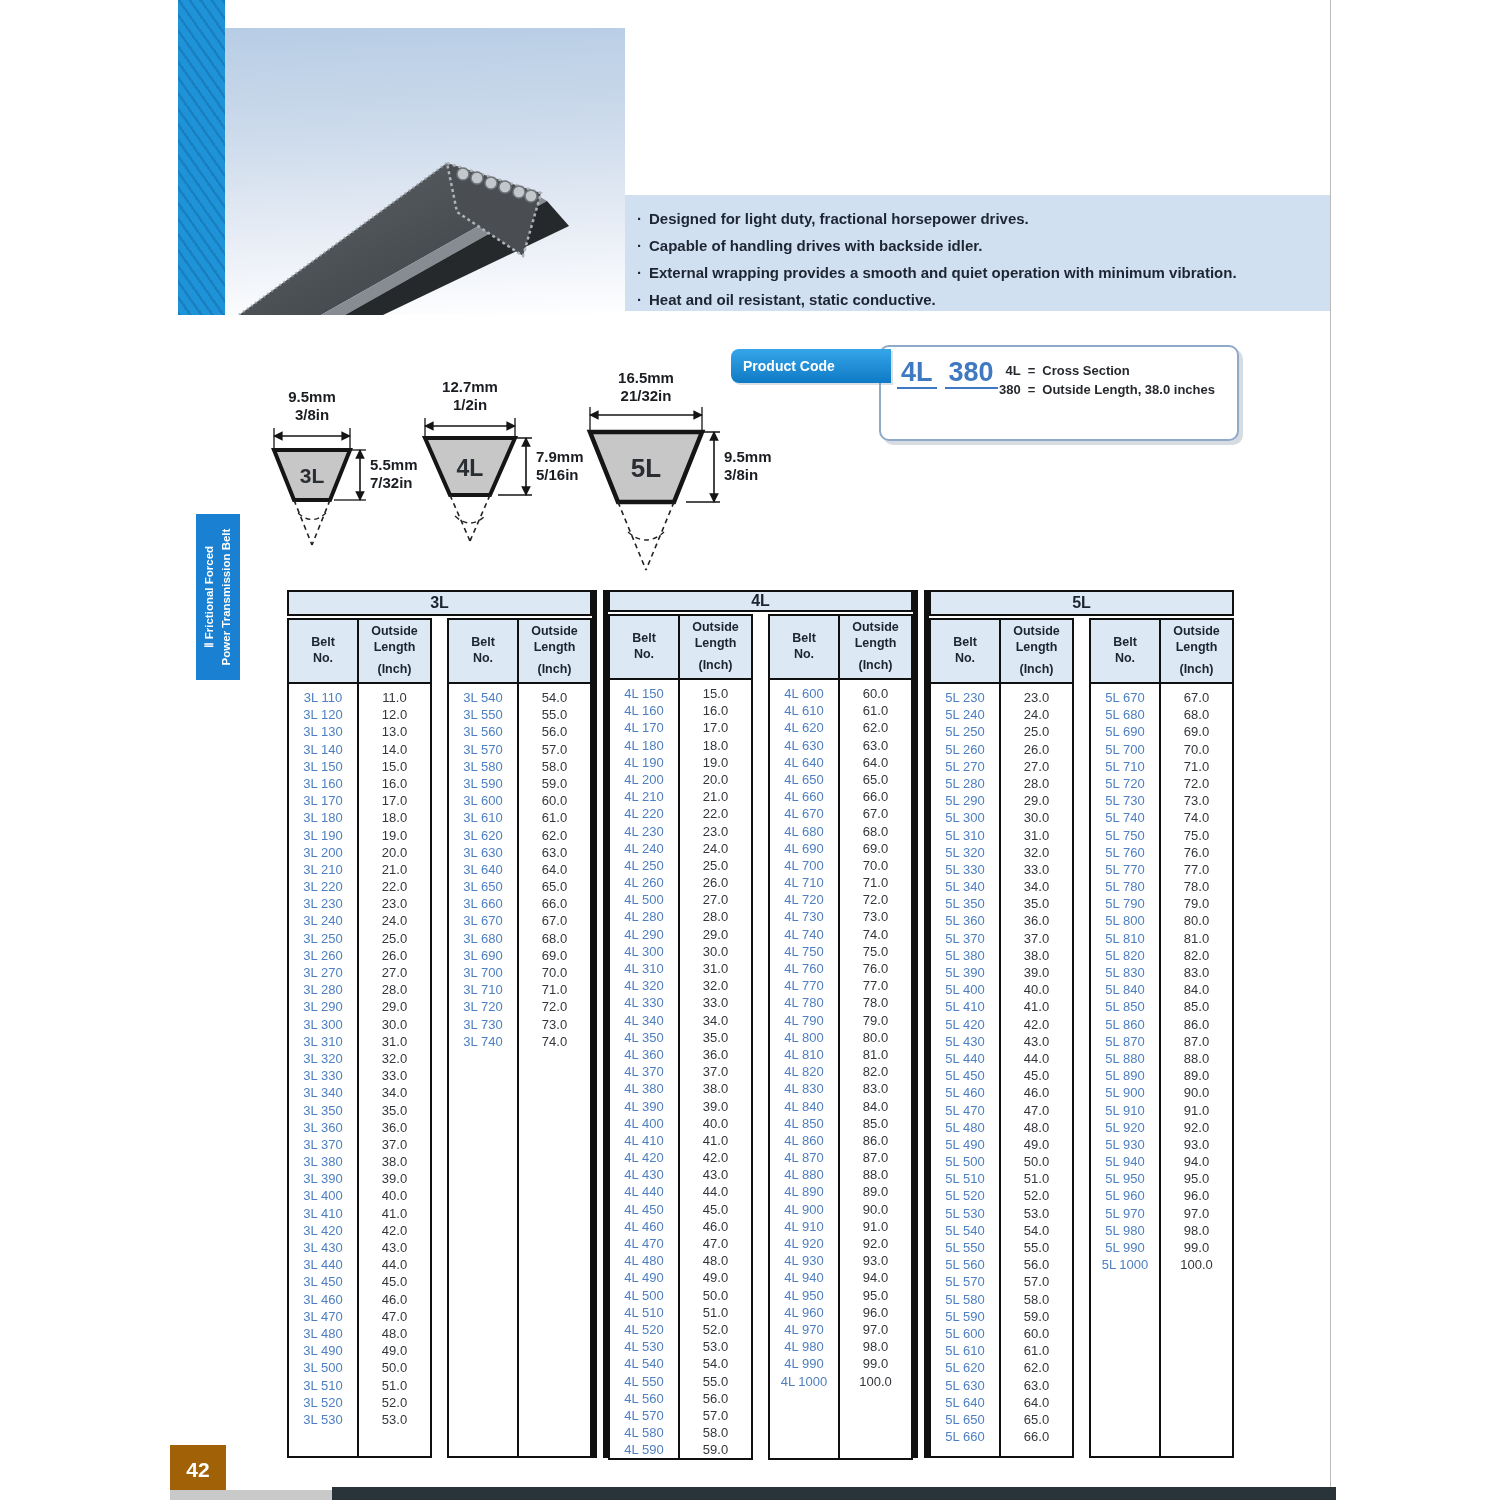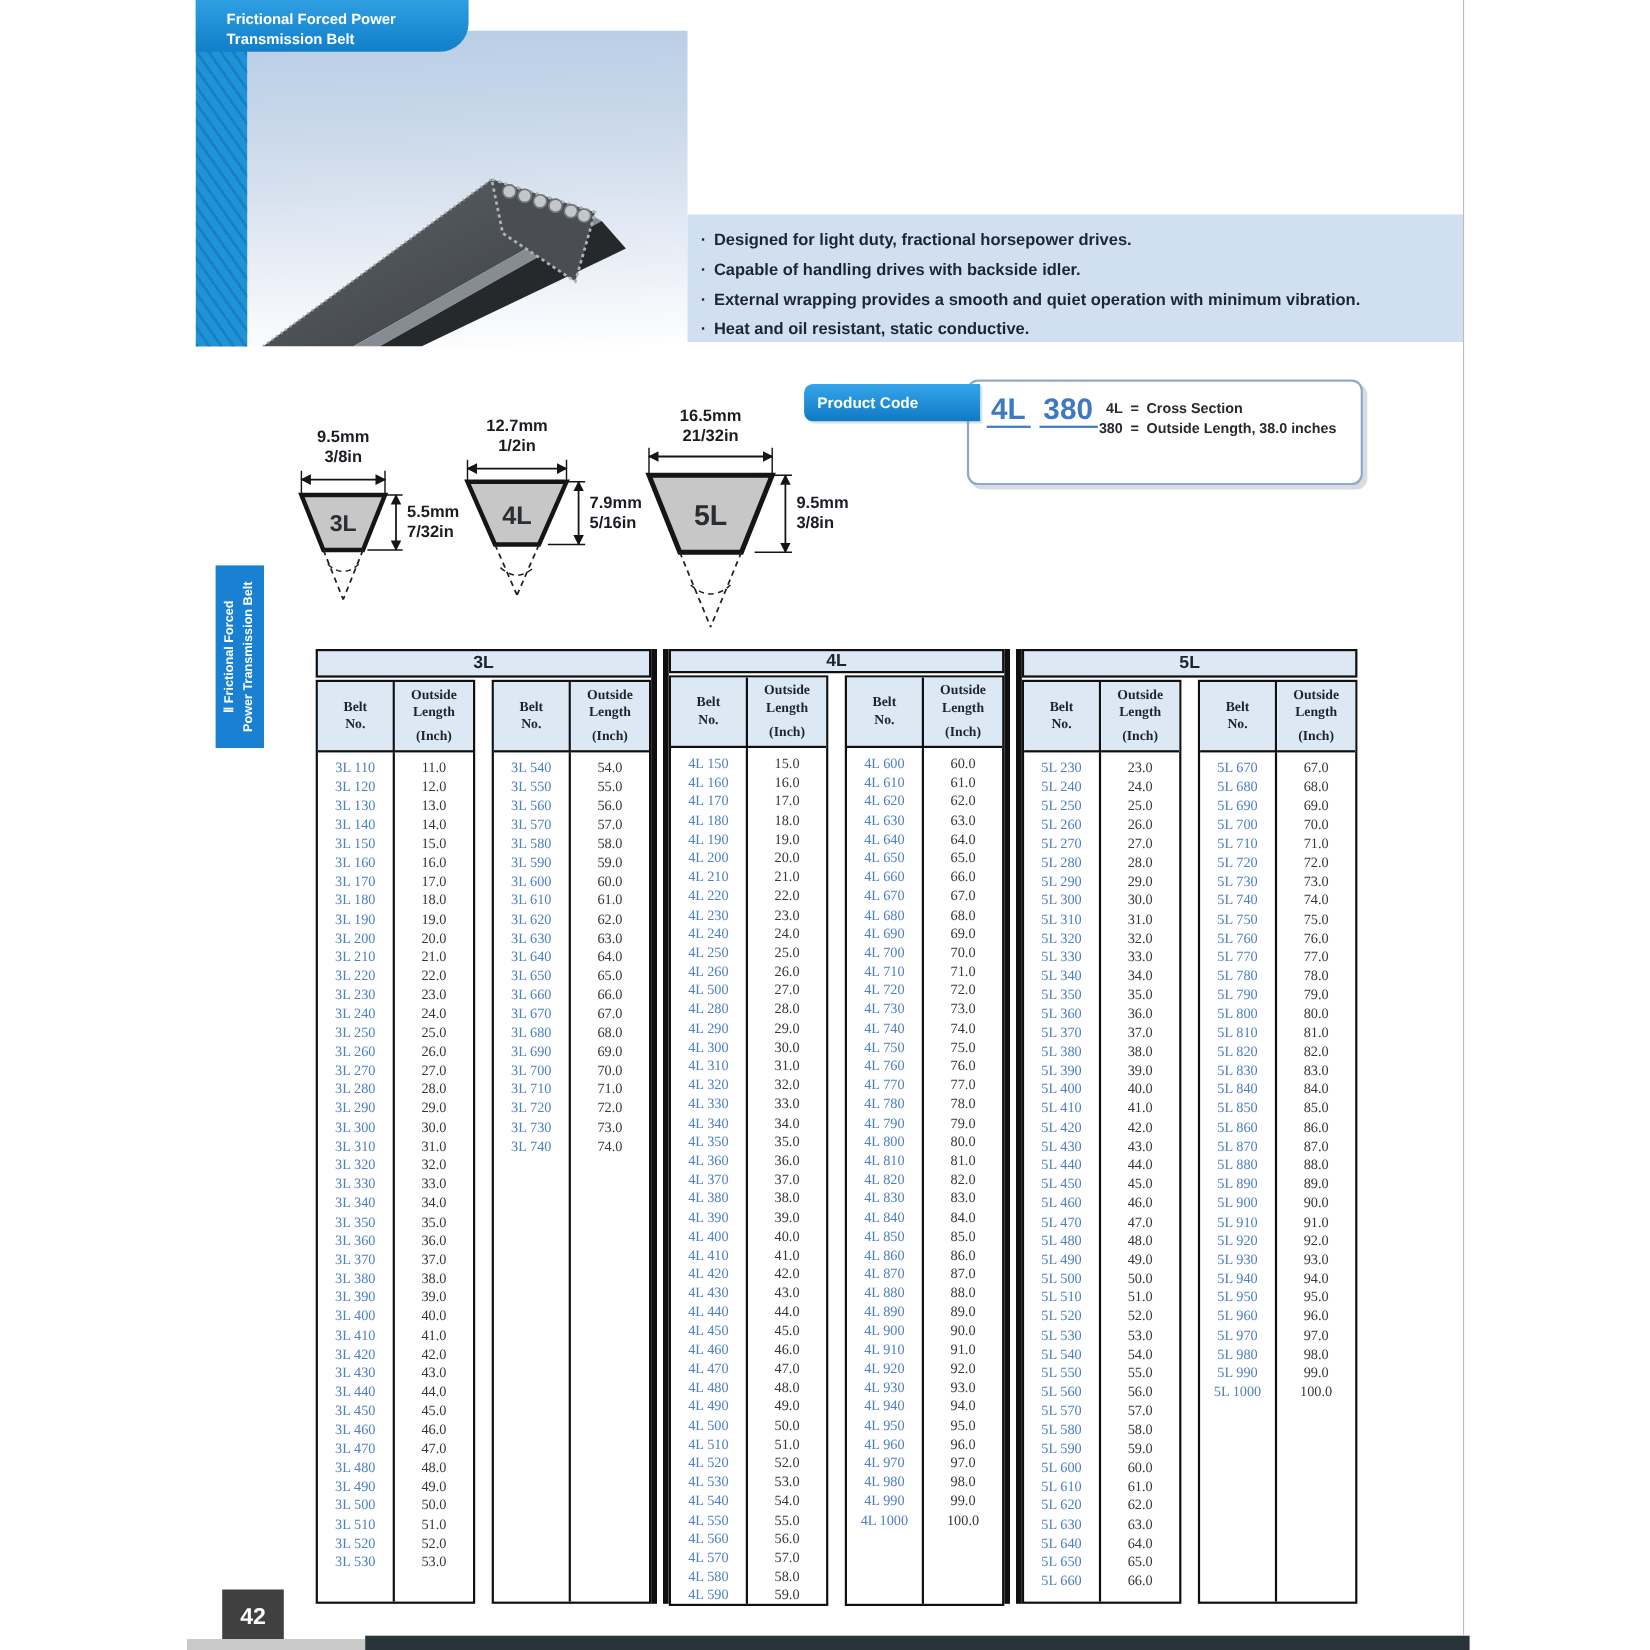--- a/index.html
+++ b/index.html
@@ -44,52 +44,48 @@
   .codetxt{font-family:"Liberation Sans",sans-serif;font-weight:bold;fill:#2a2e33;}
   
   .vtable{position:absolute;left:287px;top:590px;display:flex;height:868px;}
   .tgroup{width:305px;display:flex;flex-direction:column;}
   .glabel{height:26px;border:2px solid #101010;background:#dce9f5;margin-bottom:2px;
     display:flex;align-items:center;justify-content:center;font-size:16px;font-weight:bold;color:#1c2430;
     box-sizing:border-box;}
   .gbody{flex:1;display:flex;gap:15px;}
   .tsep{width:16px;background:linear-gradient(90deg,#101010 0 5px,#fff 5px 11px,#101010 11px 16px);}
   .subtable{flex:1;display:grid;grid-template-columns:70px 1fr;grid-template-rows:64px 1fr;
-    border:2px solid #101010;background:#fff;box-sizing:border-box;font-family:Liberation Serif, serif;}
+    border:2px solid #101010;background:#fff;box-sizing:border-box;}
   .hcell{background:#dce9f5;border-bottom:2px solid #101010;display:flex;flex-direction:column;
     align-items:center;justify-content:center;font-weight:bold;font-size:12.5px;line-height:1.25;color:#1c2430;}
   .hbelt{border-right:2px solid #101010;}
   .unit{margin-top:7px;}
   .bcol{padding-top:5px;}
   .bbelt{border-right:2px solid #101010;}
   .cell{height:17.2px;line-height:17.2px;text-align:center;font-size:13px;white-space:nowrap;}
   .cno{color:#4d7fc2;}
   .clen{color:#33363b;}
   
   .side-tab{position:absolute;left:196px;top:514px;width:44px;height:166px;background:#1a80d2;}
   .side-tab .rot{width:166px;height:44px;transform:rotate(-90deg) translateX(-166px);transform-origin:0 0;
     display:flex;flex-direction:column;justify-content:center;text-align:center;color:#fff;
     font-weight:bold;font-size:11.5px;line-height:1.5;}
-  .page-num{position:absolute;left:170px;top:1445px;width:56px;height:50px;background:#404040;
-    color:#fff;font-size:21px;font-weight:bold;display:flex;align-items:center;justify-content:center;margin-left:32px;}
+  .page-num{position:absolute;left:170px;top:1445px;width:56px;height:50px;background:#a16207;
+    color:#fff;font-size:21px;font-weight:bold;display:flex;align-items:center;justify-content:center;}
   .bar-light{position:absolute;left:170px;top:1490px;width:162px;height:10px;background:#c9c9c9;}
   .bar-dark{position:absolute;left:332px;top:1487px;width:1004px;height:13px;background:#28333a;}
   .page-edge{position:absolute;left:1330px;top:0;width:1px;height:1487px;background:#bbb;}
 </style>
 </head>
 <body>
 
 <div id="page">
 
   <div class="left-strip"></div>
 
-  <div class="corner-badge">
-    <div>Frictional Forced Power</div>
-    <div>Transmission Belt</div>
-  </div>
 
   <div class="hero">
     <svg width="400" height="255" viewBox="0 0 400 255">
       <defs>
         <linearGradient id="beltGrad" x1="0" y1="0" x2="1" y2="1">
           <stop offset="0" stop-color="#5e6367"></stop>
           <stop offset="1" stop-color="#3b3f43"></stop>
         </linearGradient>
       </defs>
       <polygon points="14,255 222,103 310,134 96,255" fill="url(#beltGrad)"></polygon>

